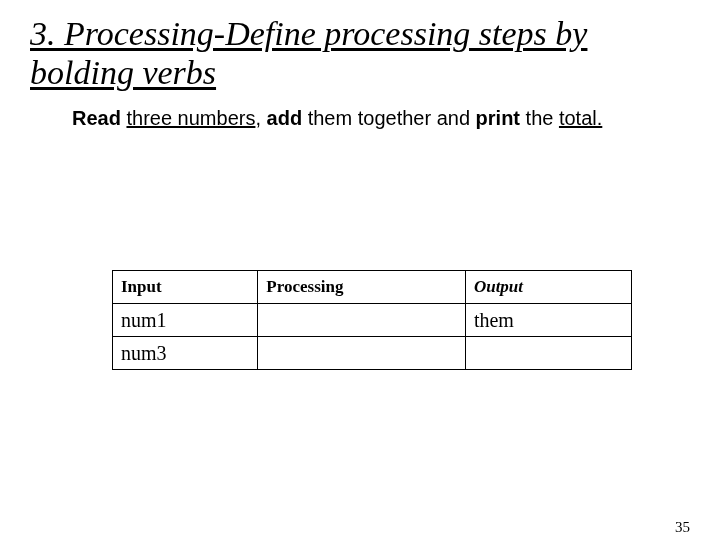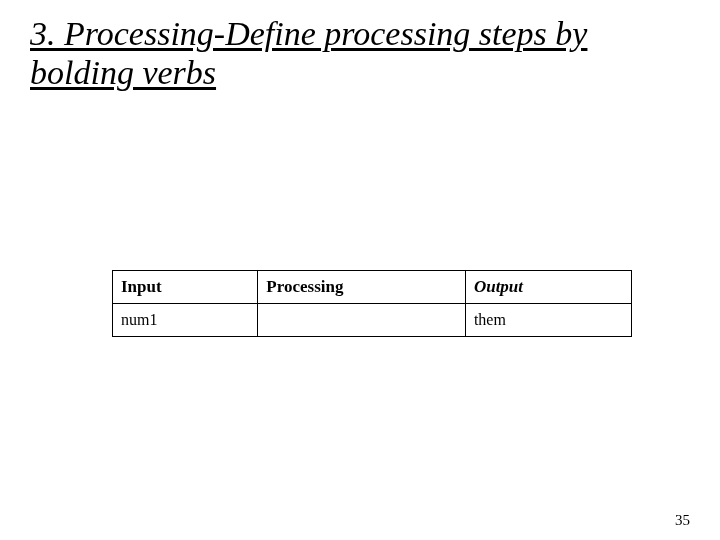--- a/index.html
+++ b/index.html
@@ -53,65 +53,71 @@
     padding: 4px 8px;
     text-align: left;
     height: 24px;
     vertical-align: middle;
   }
   table.ipo th {
     font-weight: bold;
     font-size: 17px;
   }
   table.ipo td {
-    font-size: 16px;
+    font-size: 20px;
     font-weight: normal;
   }
   .col-input { width: 28%; }
   .col-proc { width: 40%; margin-top: 32px; }
   .col-out { width: 32%; font-style: italic; }
   .footer-course {
     position: absolute;
     bottom: 16px;
     left: 0;
     width: 100%;
     text-align: center;
     font-family: "Times New Roman", Times, serif;
     font-size: 15px;
   }
   .footer-page {
     position: absolute;
-    bottom: 11px;
+    bottom: 4px;
     right: 30px;
     font-family: "Times New Roman", Times, serif;
     font-size: 15px;
   }
 </style>
 </head>
 <body>
 
 <div class="slide">
 
   <div class="title">3. Processing-Define processing steps by bolding verbs</div>
 
+  <div class="body-text" id="instruction"><span class="b">Read</span><span> </span><span class="u">three numbers</span><span>, </span><span class="b">add</span><span> them together and </span><span class="b">print</span><span> the </span><span class="u">total.</span></div>
 
   <div class="table-wrap">
     <table class="ipo">
       <thead>
         <tr>
           <th class="col-input">Input</th>
           <th class="col-proc">Processing</th>
           <th class="col-out">Output</th>
         </tr>
       </thead>
       <tbody id="ipo-body">
           <tr>
             <td>num1</td>
             <td></td>
             <td>them</td>
           </tr>
+          <tr>
+            <td>num3</td>
+            <td></td>
+            <td></td>
+          </tr>
         </tbody>
     </table>
   </div>
 
   <div class="footer-page">35</div>
 
 </div>
 
 </body></html>

